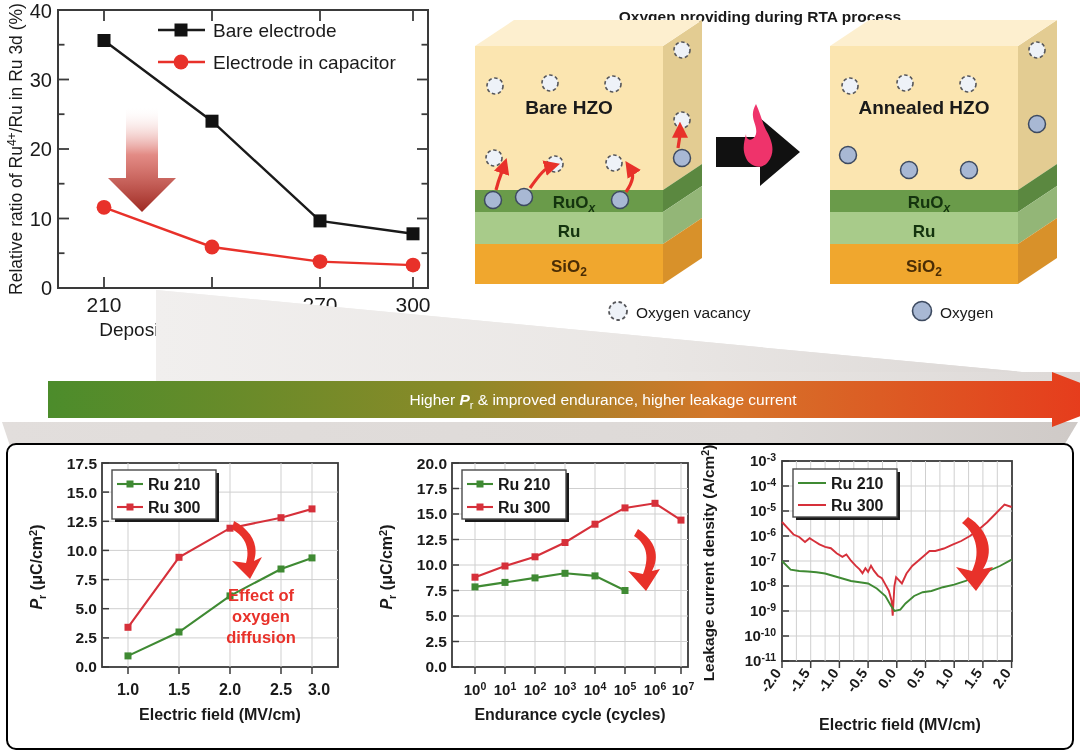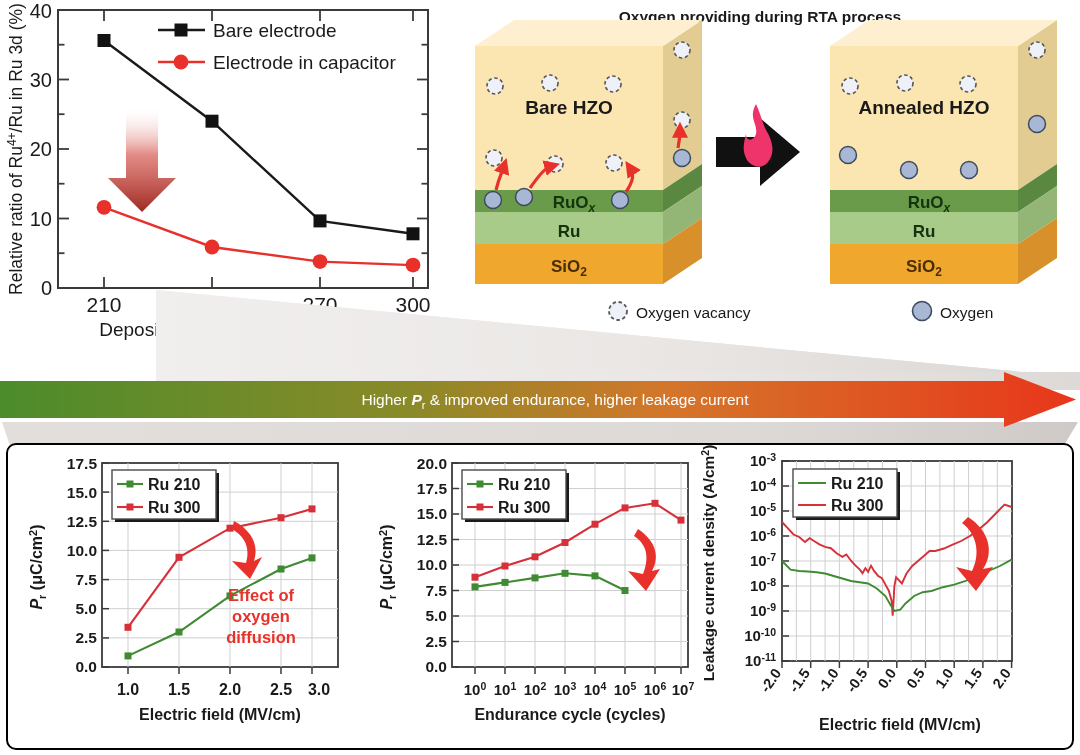--- a/index.html
+++ b/index.html
@@ -17,21 +17,21 @@
   
   #topchart { left:0; top:0; width:460px; height:340px; }
 
   
   #schematic { left:450px; top:0; width:620px; height:335px; }
 
   
   #funnel1 { left:0; top:290px; width:1080px; height:100px; z-index:0; }
 
   
-  #banner { left:0; top:372px; width:968px; height:55px; z-index:3; }
+  #banner { left:0; top:372px; width:968px; height:55px; z-index:3;padding-left:48px; }
 
   
   #funnel2 { left:0; top:420px; width:1080px; height:50px; z-index:1; }
 
   
   #bottombox {
     left:6px; top:443px; width:1068px; height:307px;
     border:2.5px solid #000; border-radius:10px; background:#fff;
     z-index:2;
   }

